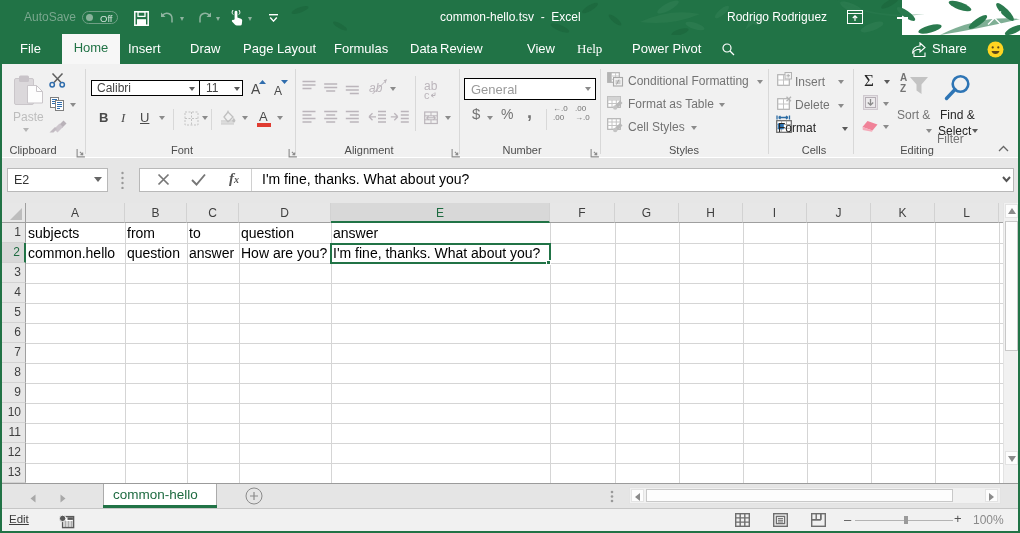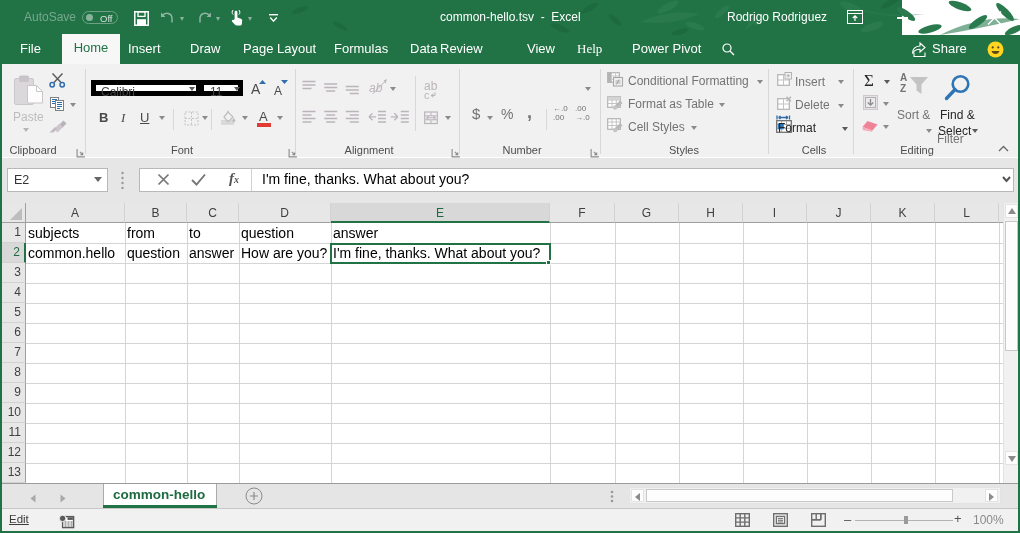--- a/index.html
+++ b/index.html
@@ -13,21 +13,21 @@
 .tabtxt{color:#fff;font-size:13px;top:6px;}
 #hometab{background:#f7f7f7;left:62px;top:-1px;width:58px;height:30px;}
 #hometab span{color:#217346;font-size:13px;position:absolute;left:50%;top:6px;transform:translateX(-50%);}
 
 #ribbon{left:2px;top:64px;width:1016px;height:93px;background:#f1f1f1;}
 .gsep{position:absolute;top:5px;height:85px;width:1px;background:#d8d8d8;}
 .glabel{position:absolute;top:80px;font-size:11px;color:#4d4d4d;transform:translateX(-50%);}
 .glaunch{position:absolute;top:84px;width:10px;height:10px;}
 .dis{color:#737373;}
 .en{color:#262626;}
-.combo{position:absolute;background:#fff;border:5px solid #000000;font-size:12px;}
+.combo{position:absolute;background:#fff;border:1px solid #000000;font-size:12px;}
 .caret{position:absolute;width:0;height:0;border-left:3px solid transparent;border-right:3px solid transparent;border-top:4px solid #8b8b8b;}
 .caret.dk{border-top-color:#5a5a5a;}
 
 #fbar{left:2px;top:158px;width:1016px;height:45px;background:#e6e6e6;}
 .wbox{position:absolute;background:#fff;border:1px solid #b8b8b8;}
 
 #grid{left:2px;top:203px;width:1001px;height:281px;background:#fff;}
 .colhead{position:absolute;top:0;height:20px;background:#e7e7e7;border-right:1px solid #d2d2d2;border-bottom:1px solid #9f9f9f;color:#3f3f3f;font-size:12px;text-align:center;line-height:20px;}
 .rowhead{position:absolute;left:0;width:24px;height:20px;background:#e7e7e7;border-right:1px solid #9f9f9f;border-bottom:1px solid #d2d2d2;color:#3f3f3f;font-size:12px;text-align:right;padding-right:4px;line-height:19px;}
 .vline{position:absolute;top:20px;width:1px;height:261px;background:#d5d5d5;}
@@ -264,20 +264,21 @@
 </g>
 </svg>
 <div class="abs" style="left:413px;top:12px;width:1px;height:55px;background:#d8d8d8;"></div>
 <span class="caret abs" style="left:388px;top:23px;"></span>
 <span class="caret abs" style="left:443px;top:52px;"></span>
 
 <div class="glabel" style="left:520px;">Number</div>
 <svg class="glaunch" style="left:588px;top:84px" width="9" height="9" viewBox="0 0 9 9">
       <path d="M1 1 v7 h7 M6 4 v2 h-2 M3.5 3.5 l3 3" stroke="#8b8b8b" fill="none"></path>
     </svg>
+<div class="combo" style="left:462px;top:14px;width:132px;height:22px;line-height:21px;padding-left:6px;color:#9a9a9a;font-size:13px;">General</div>
 <span class="caret abs" style="left:583px;top:23px;"></span>
 <span class="abs dis" style="left:470px;top:41px;font-size:15px;">$</span>
 <span class="caret abs" style="left:485px;top:52px;"></span>
 <span class="abs dis" style="left:499px;top:42px;font-size:14px;">%</span>
 <span class="abs dis" style="left:525px;top:38px;font-size:18px;font-weight:bold;">,</span>
 <div class="abs" style="left:544px;top:45px;width:1px;height:21px;background:#d8d8d8;"></div>
 <span class="abs dis" style="left:551px;top:40px;font-size:8px;">←.0<br>.00</span>
 <span class="abs dis" style="left:573px;top:40px;font-size:8px;">.00<br>→.0</span>
 
 <div class="glabel" style="left:682px;">Styles</div>
@@ -484,21 +485,21 @@
 
 <div id="tabbar" class="abs">
 <svg class="abs" style="left:28px;top:10px" width="6" height="9" viewBox="0 0 6 9">
       <path d="M5.5 0.5 L0.5 4.5 L5.5 8.5 z" fill="#a8a8a8"></path>
     </svg>
 <svg class="abs" style="left:58px;top:10px" width="6" height="9" viewBox="0 0 6 9">
       <path d="M0.5 0.5 L5.5 4.5 L0.5 8.5 z" fill="#a8a8a8"></path>
     </svg>
 <div class="abs" style="left:101px;top:0;width:114px;height:24px;background:#fff;border-left:1px solid #ababab;border-right:1px solid #ababab;"></div>
 <div class="abs" style="left:101px;top:21px;width:114px;height:3px;background:#217346;"></div>
-<span class="abs" style="left:111px;top:3px;font-size:13.5px;font-weight:bold;color:#1e6b41;">common-hello</span>
+<span class="abs" style="left:111px;top:3px;font-size:13.5px;font-weight:normal;color:#1e6b41;">common-hello</span>
 <svg class="abs" style="left:243px;top:3px" width="18" height="18" viewBox="0 0 18 18">
       <circle cx="9" cy="9" r="8" fill="none" stroke="#8b8b8b"></circle>
       <path d="M9 5 v8 M5 9 h8" stroke="#8b8b8b" stroke-width="1.2"></path>
     </svg>
 <svg class="abs" style="left:608px;top:6px" width="4" height="13" viewBox="0 0 4 13">
       <circle cx="2" cy="2" r="1.3" fill="#999"></circle>
       <circle cx="2" cy="6.5" r="1.3" fill="#999"></circle>
       <circle cx="2" cy="11" r="1.3" fill="#999"></circle>
     </svg>
 

